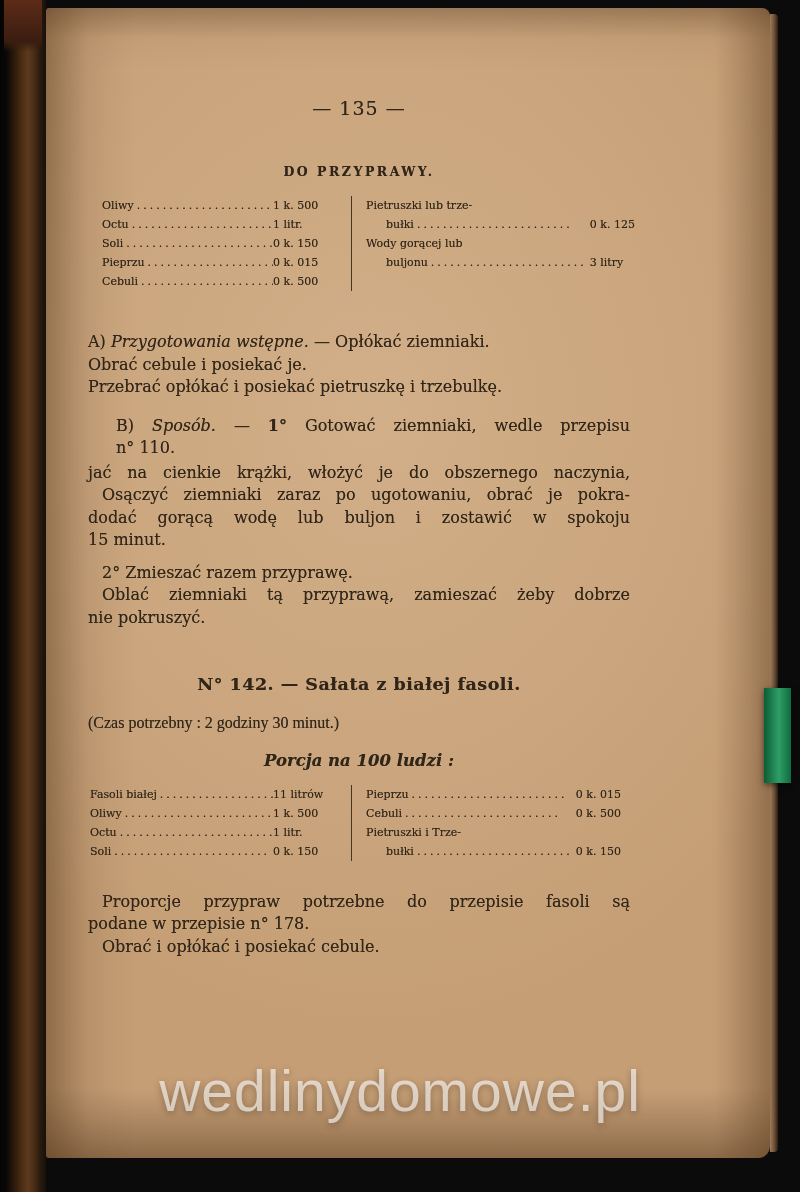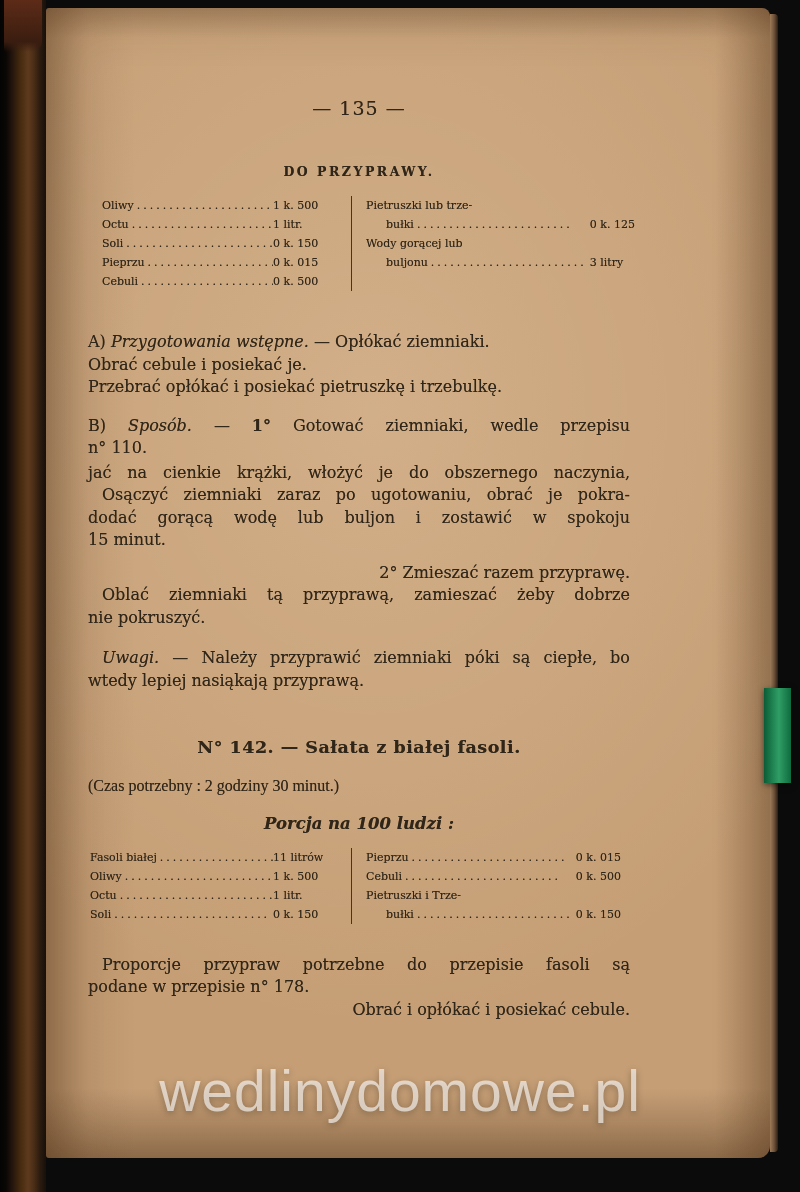--- a/index.html
+++ b/index.html
@@ -69,24 +69,24 @@
   .irow{display:flex;align-items:baseline;}
   .irow .nm{white-space:nowrap;}
   .irow .dots{flex:1;overflow:hidden;white-space:nowrap;letter-spacing:3px;padding:0 3px;}
   .irow .qty{flex-shrink:0;white-space:nowrap;}
   .col-l .qty{width:70px;}
   .col-r .qty{width:80px;}
   .cont{padding-left:20px;}
   .wrapline{white-space:nowrap;}
 
   .bodyline{margin:0;}
-  .ind{padding-left:14px;text-align:right;}
+  .ind{padding-left:14px;}
   .jl{text-align:justify;text-align-last:justify;}
   .para-a{margin-top:40px;}
-  .para-b{margin-top:16px;}
+  .para-b{margin-top:16px;margin-left:28px;}
   .p1{margin-top:2px;}
   .step2{margin-top:10px;}
   .uwagi{margin-top:18px;}
   .recipe-heading{margin-top:44px;text-align:center;font-weight:bold;font-size:17.5px;letter-spacing:0.5px;}
   .time{margin-top:16px;font-family:Liberation Serif, serif;}
   .portions{margin-top:16px;text-align:center;font-style:italic;font-weight:bold;font-size:16.5px;}
   .t2{margin-top:12px;}
   .closing{margin-top:30px;}
 
   
@@ -175,24 +175,20 @@
         <p class="bodyline">15 minut.</p>
       </div>
 
       <p class="bodyline step2 ind">2° Zmieszać razem przyprawę.</p>
 
       <div>
         <p class="bodyline jl ind">Oblać ziemniaki tą przyprawą, zamieszać żeby dobrze</p>
         <p class="bodyline">nie pokruszyć.</p>
       </div>
 
-      <div class="uwagi">
-        <p class="bodyline jl ind"><i>Uwagi.</i><span> — Należy przyprawić ziemniaki póki są ciepłe, bo</span></p>
-        <p class="bodyline">wtedy lepiej nasiąkają przyprawą.</p>
-      </div>
 
       <div class="recipe-heading">N° 142. — Sałata z białej fasoli.</div>
 
       <p class="bodyline time">(Czas potrzebny : 2 godziny 30 minut.)</p>
 
       <div class="portions">Porcja na 100 ludzi :</div>
 
       <div class="ing-table t2">
         <div class="col-l">
           <div class="irow">

